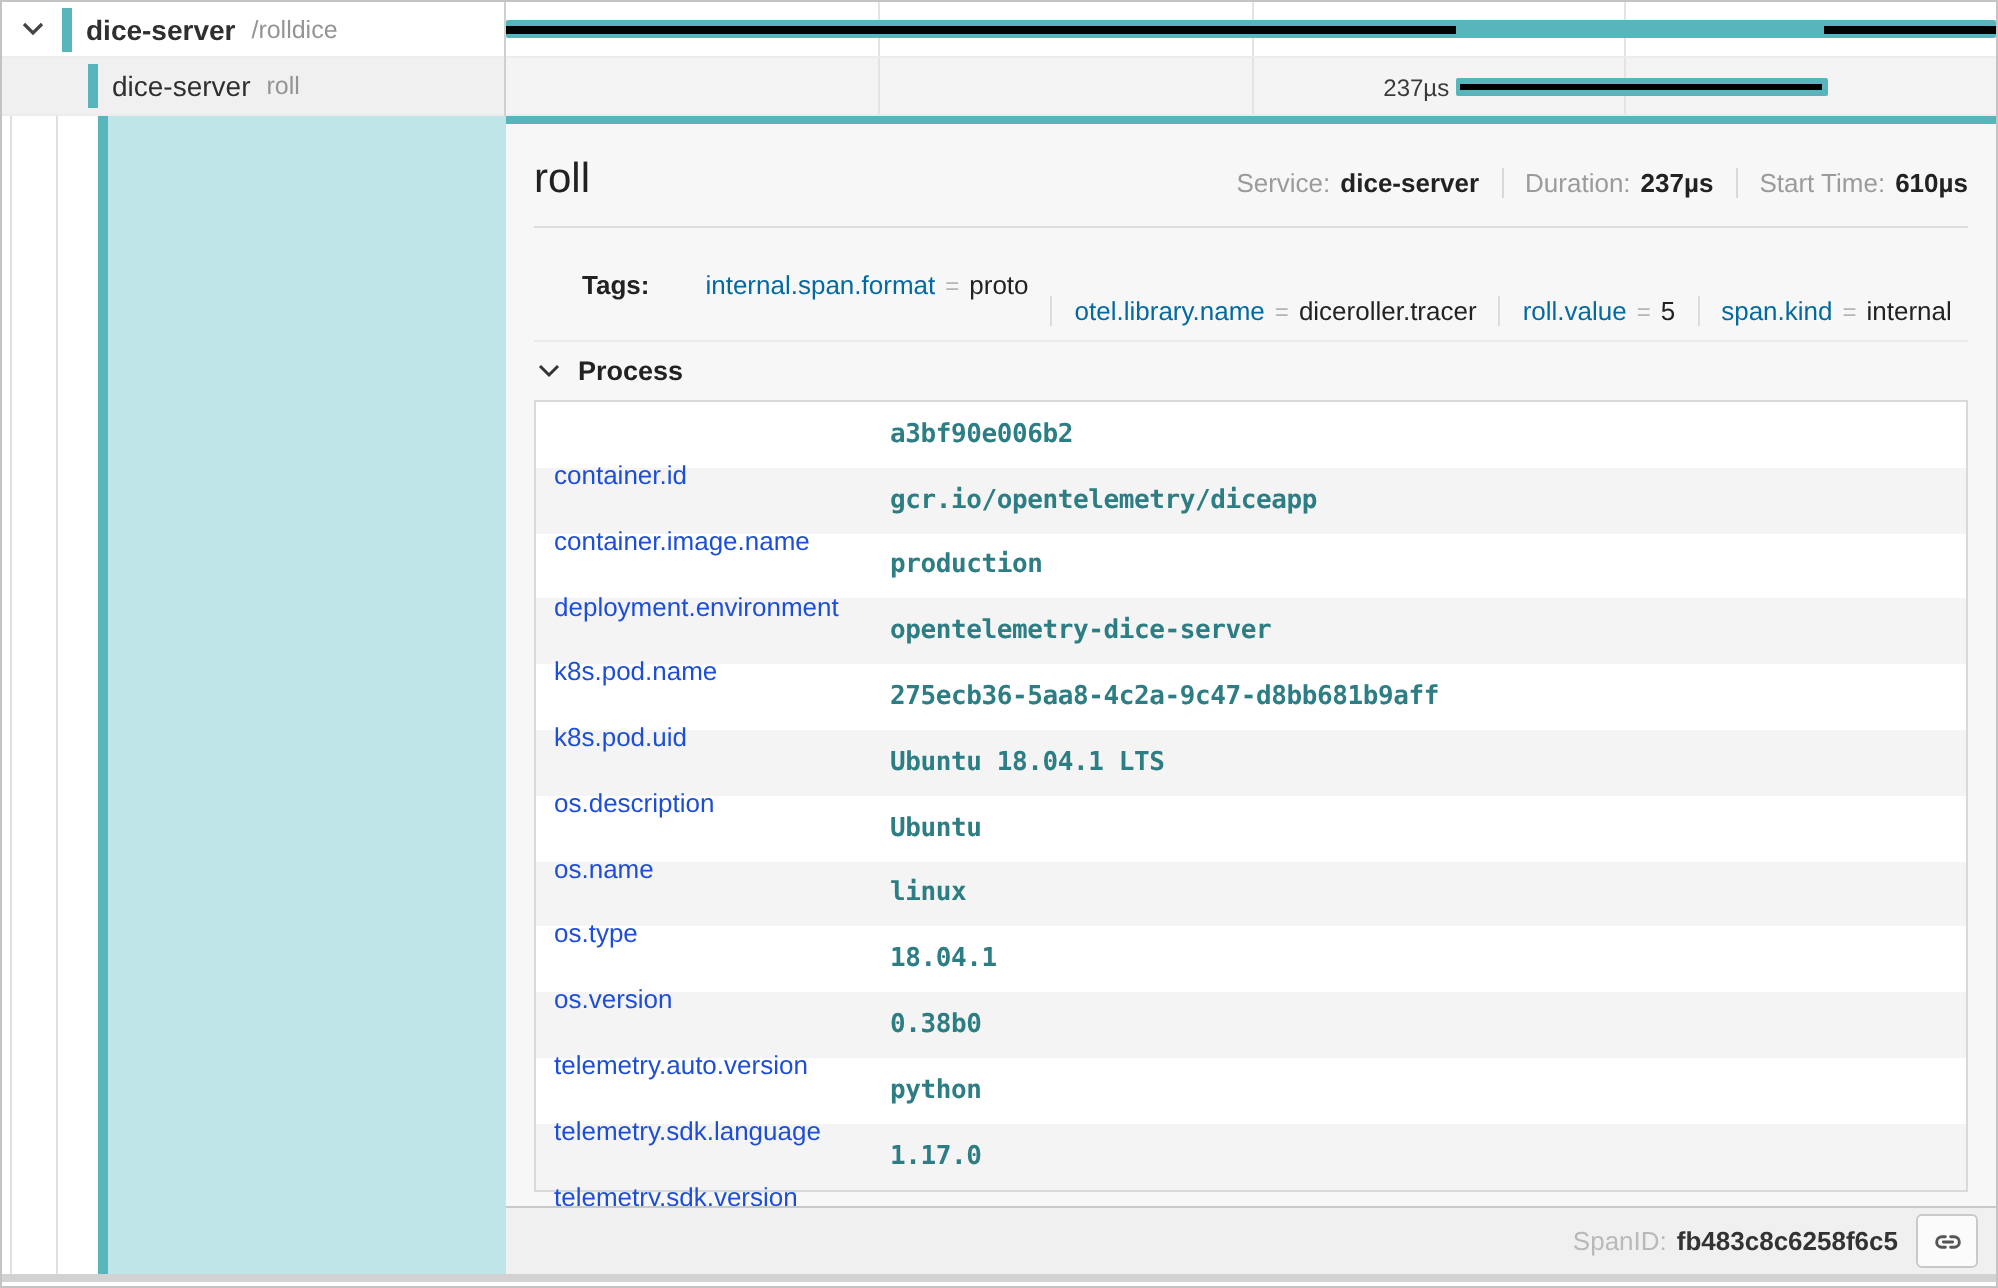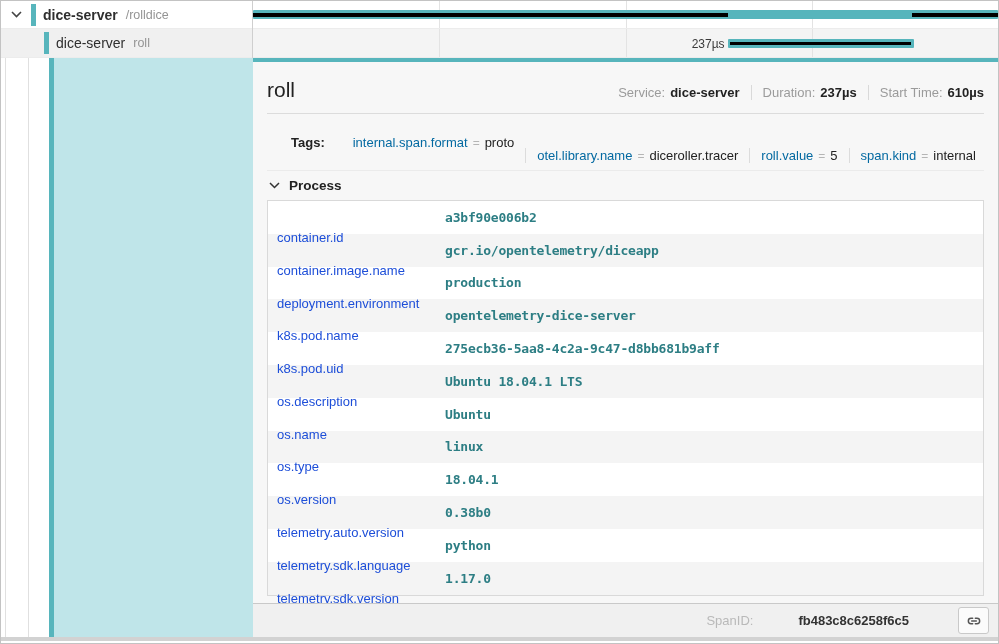--- a/index.html
+++ b/index.html
@@ -82,21 +82,21 @@
   .kv-row { display: flex; align-items: center; height: 32.8px; padding-left: 9px; background: #fff; }
   .kv-row:nth-child(even) { background: #f4f4f4; }
   .kv-key { width: 168px; flex: none; font-size: 13px; color: #1d4ed8; margin-top: 40px; }
   .kv-val { font-size: 13px; font-weight: 700; font-family: "DejaVu Sans Mono", monospace; color: #2d7e84; letter-spacing: -0.2px; }
 
   .detail-footer {
     margin: 0 -14px; margin-top: auto;
     height: 34px; flex: none;
     background: #f0f0f0; border-top: 1px solid #c9c9c9;
     display: flex; align-items: center; justify-content: flex-end;
-    padding-right: 9px; font-size: 13px; gap: 40px;
+    padding-right: 9px; font-size: 13px;
   }
   .spanid-label { color: #b9b9b9; }
   .spanid-value { color: #333; font-weight: 700; margin-left: 5px; }
   .link-btn { margin-left: 9px; width: 31px; height: 27px; border: 1px solid #c9c9c9; border-radius: 3px; background: #fbfbfb; display: flex; align-items: center; justify-content: center; cursor: pointer; }
 
   .bottom-strip { height: 4px; flex: none; background: #d2d2d2; }
   .bottom-pad { height: 2px; flex: none; background: #fff; }
 
   .chev { display: block; }
 </style>

